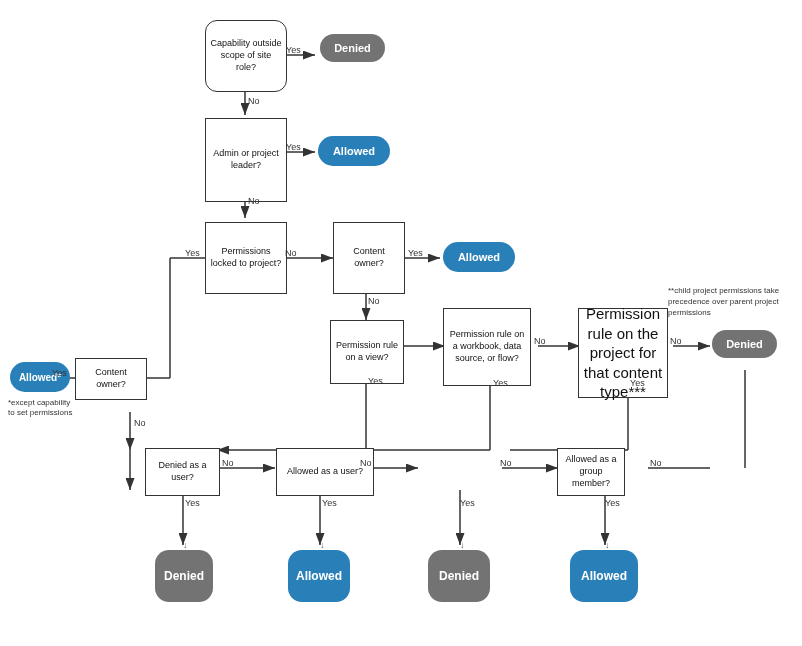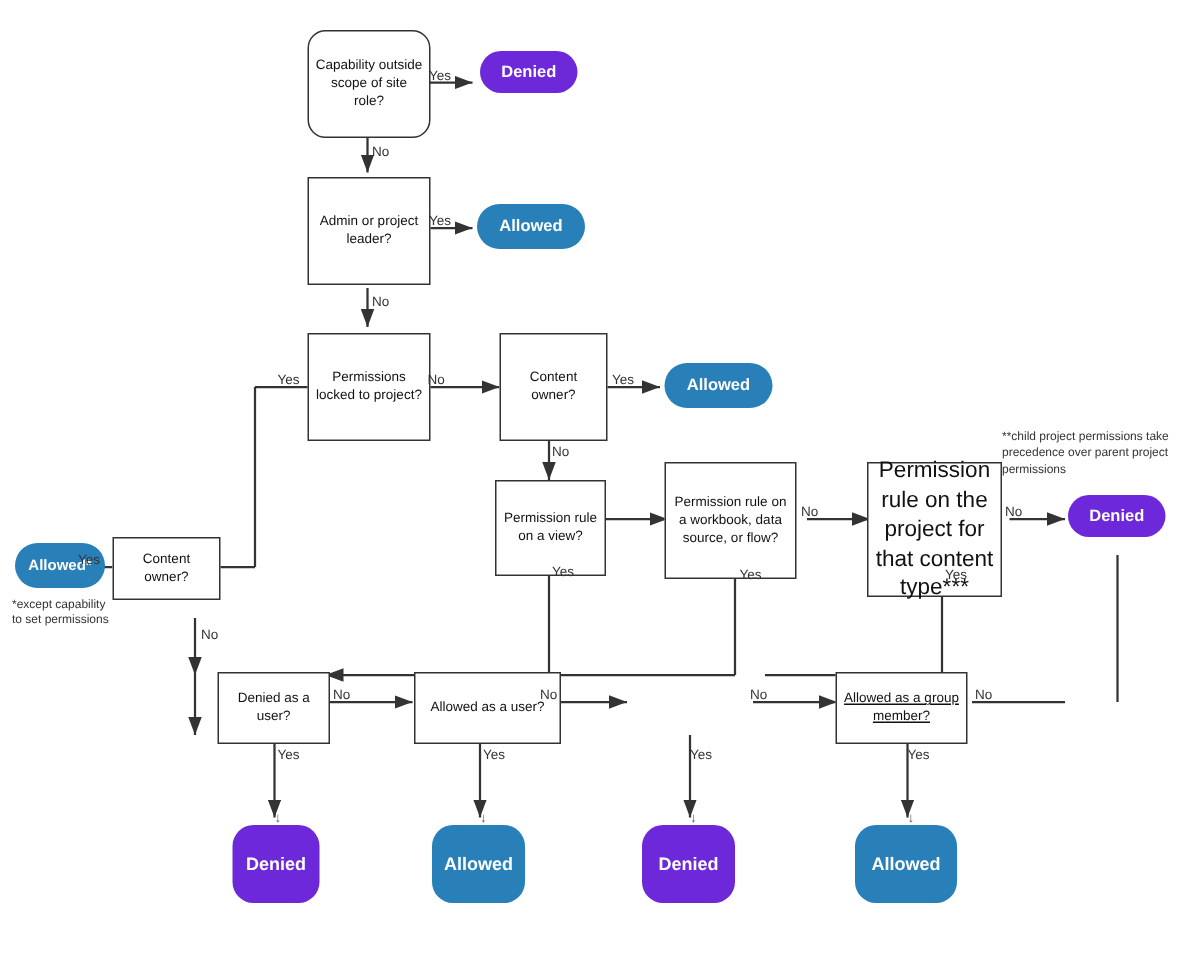--- a/index.html
+++ b/index.html
@@ -40,21 +40,21 @@
     .badge {
       position: absolute;
       border-radius: 20px;
       display: flex;
       align-items: center;
       justify-content: center;
       font-size: 11px;
       font-weight: bold;
       color: white;
     }
-    .badge-denied { background: #6d28d9; }
+    .badge-denied { background: #737373; }
     .badge-allowed { background: #2980b9; }
     .label-text {
       position: absolute;
       font-size: 9px;
       color: #333;
       font-weight: normal;
     }
     .note-text {
       position: absolute;
       font-size: 9px;
@@ -139,21 +139,21 @@
   </div>
 
   <div class="badge badge-denied" style="left:320px; top:34px; width:65px; height:28px;">
     <span>Denied</span>
   </div>
 
   <div class="label-text" style="left:286px; top:45px;">Yes</div>
 
   <div class="label-text" style="left:248px; top:96px;">No</div>
 
-  <div class="node-box" style="left:205px; top:118px; width:82px; height:72px; padding:4px; font-size:9px;">
+  <div class="node-box" style="left:205px; top:118px; width:82px; height:84px; padding:4px; font-size:9px;">
     <span>Admin or project leader?</span>
   </div>
 
   <div class="badge badge-allowed" style="left:318px; top:136px; width:72px; height:30px;">
     <span>Allowed</span>
   </div>
 
   <div class="label-text" style="left:286px; top:142px;">Yes</div>
 
   <div class="label-text" style="left:248px; top:196px;">No</div>
@@ -240,21 +240,21 @@
 
   <div class="label-text" style="left:322px; top:498px;">Yes</div>
 
   <div class="label-text" style="left:360px; top:458px;">No</div>
 
 
   <div class="label-text" style="left:460px; top:498px;">Yes</div>
 
   <div class="label-text" style="left:500px; top:458px;">No</div>
 
-  <div class="node-box" style="left:557px; top:448px; width:88px; height:48px; padding:4px; font-size:9px;text-decoration:underline;">
+  <div class="node-box" style="left:557px; top:448px; width:68px; height:48px; padding:4px; font-size:9px;">
     <span>Allowed as a group member?</span>
   </div>
 
   <div class="label-text" style="left:605px; top:498px;">Yes</div>
 
   <div class="label-text" style="left:650px; top:458px;">No</div>
 
   <div class="badge badge-denied" style="left:155px; top:550px; width:58px; height:52px; border-radius:14px; font-size:12px;">
     <span>Denied</span>
   </div>

